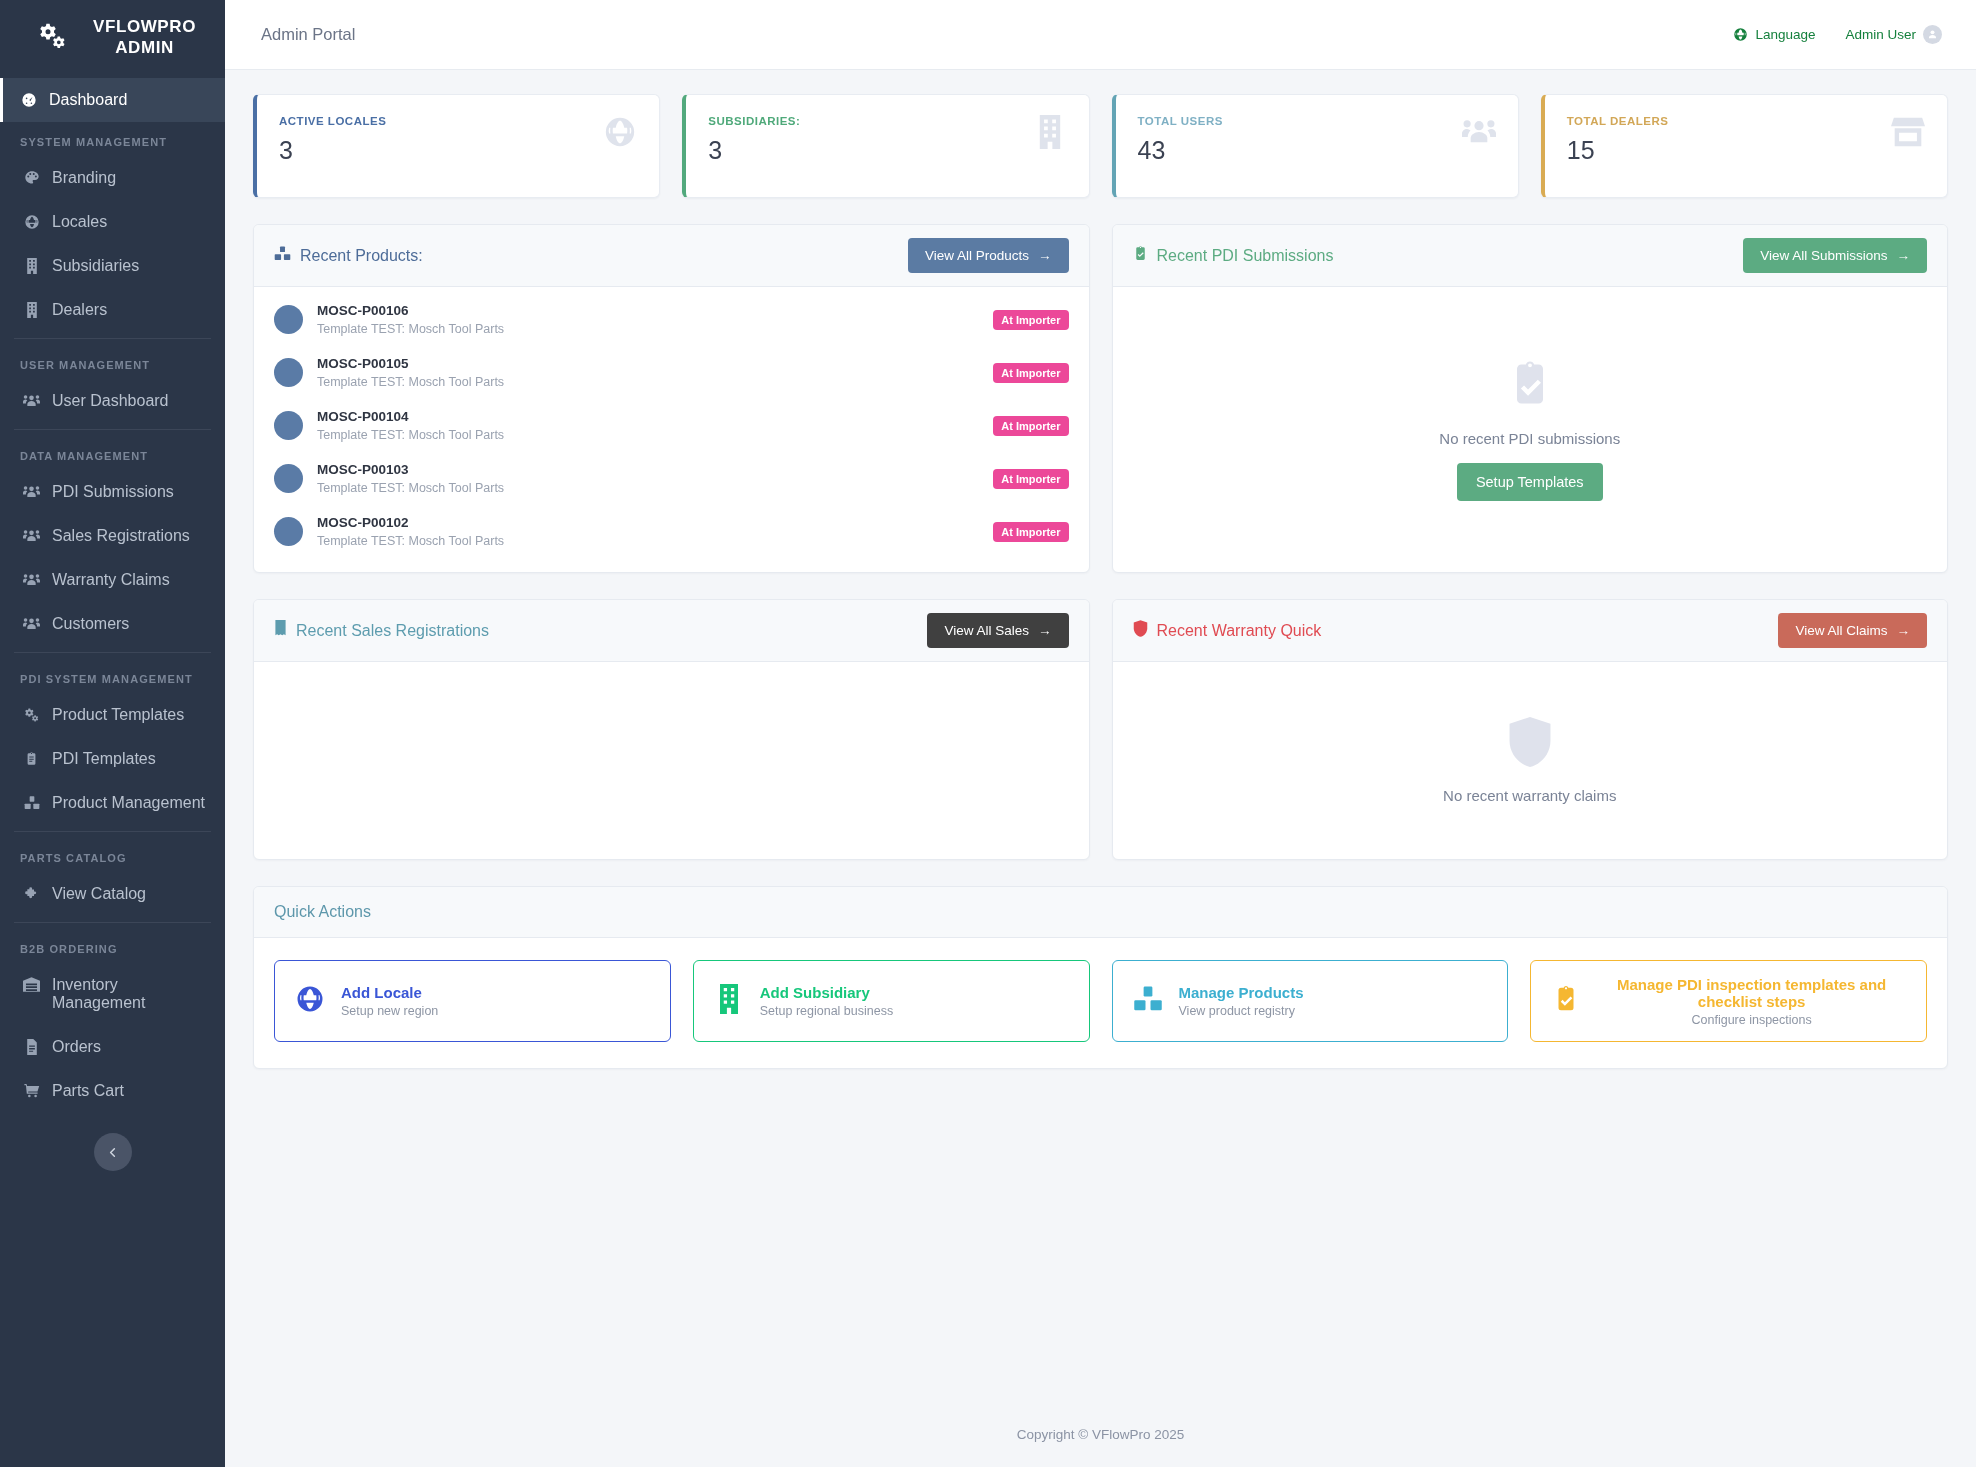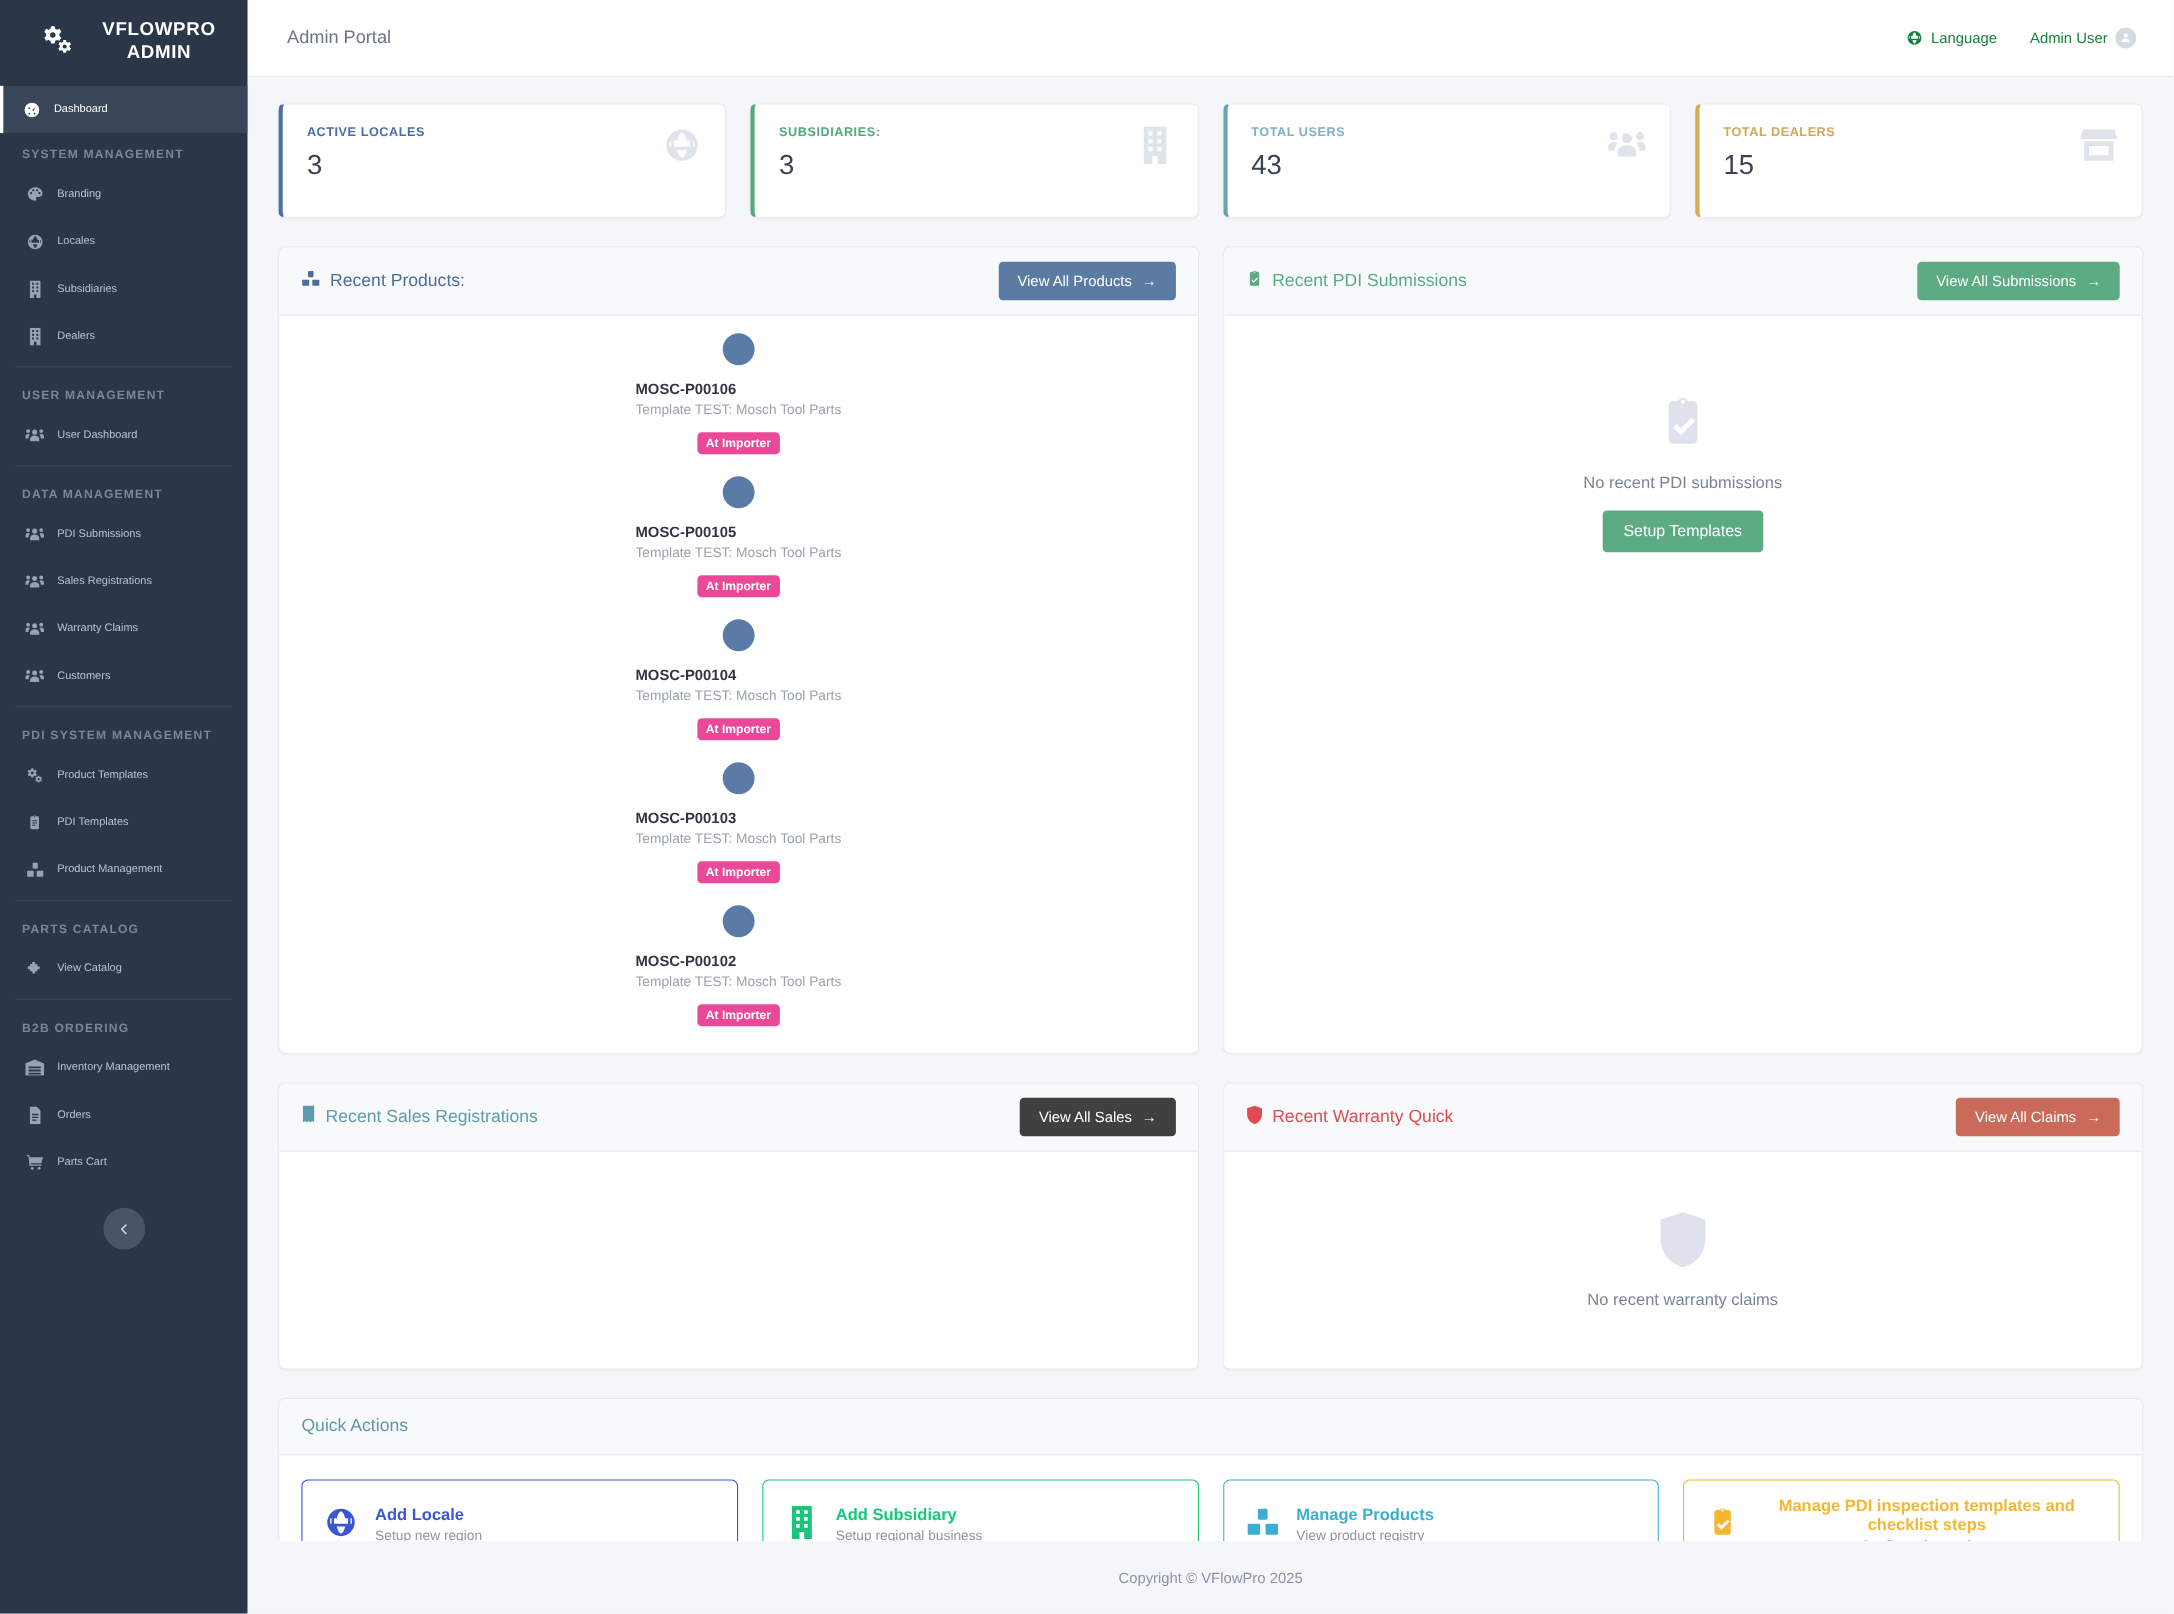--- a/index.html
+++ b/index.html
@@ -27,23 +27,23 @@
     padding: 16px 14px 18px 22px;
     height: 78px;
     margin-left: 16px;
   }
   .brand-icon { color: #ffffff; flex: 0 0 auto; }
   .brand-text {
     color: #ffffff; font-weight: 700; font-size: 17px;
     letter-spacing: .6px; line-height: 1.22; text-align: center; flex: 1;
   }
   .nav-item {
-    display: flex; align-items: center; gap: 12px;
+    display: flex; gap: 12px;
     padding: 13px 14px 13px 20px;
-    font-size: 10px; color: #b9c2cf; cursor: pointer;
+    font-size: 16px; color: #b9c2cf; cursor: pointer;
     border-left: 3px solid transparent;
   }
   .nav-item .ico { width: 17px; height: 17px; flex: 0 0 17px; display: flex; align-items: center; justify-content: center; color: #97a2b3; }
   .nav-item.active {
     background: #394659; color: #ffffff; border-left-color: #ffffff;
     padding-left: 17px;
   }
   .nav-item.active .ico { color: #ffffff; }
   .nav-sep { height: 1px; background: #3c4658; margin: 6px 14px; }
   .nav-group {
@@ -97,21 +97,21 @@
   }
   .panel-title { display: flex; align-items: center; gap: 9px; font-size: 16px; font-weight: 500; }
   .panel-btn {
     border: none; border-radius: 4px; color: #fff; font-size: 13.5px;
     padding: 10px 17px; cursor: pointer; display: inline-flex; align-items: center; gap: 9px;
     font-family: "Liberation Sans", sans-serif;
   }
 
   
   .plist { padding: 6px 0 14px 0; }
-  .prow { display: flex; align-items: center; padding: 10px 20px; gap: 14px; flex-direction: column; }
+  .prow { display: flex; align-items: center; padding: 10px 20px; gap: 14px; }
   .pdot { width: 29px; height: 29px; border-radius: 50%; background: #5a7ba6; flex: 0 0 29px; }
   .pinfo { flex: 1; }
   .pname { font-size: 13.5px; font-weight: 700; color: #2f3542; margin-bottom: 4px; }
   .pdesc { font-size: 12.5px; color: #9aa2b0; }
   .badge {
     background: #ec4899; color: #fff; font-size: 11px; font-weight: 700;
     padding: 4px 8px; border-radius: 4px; white-space: nowrap;
   }
 
   

